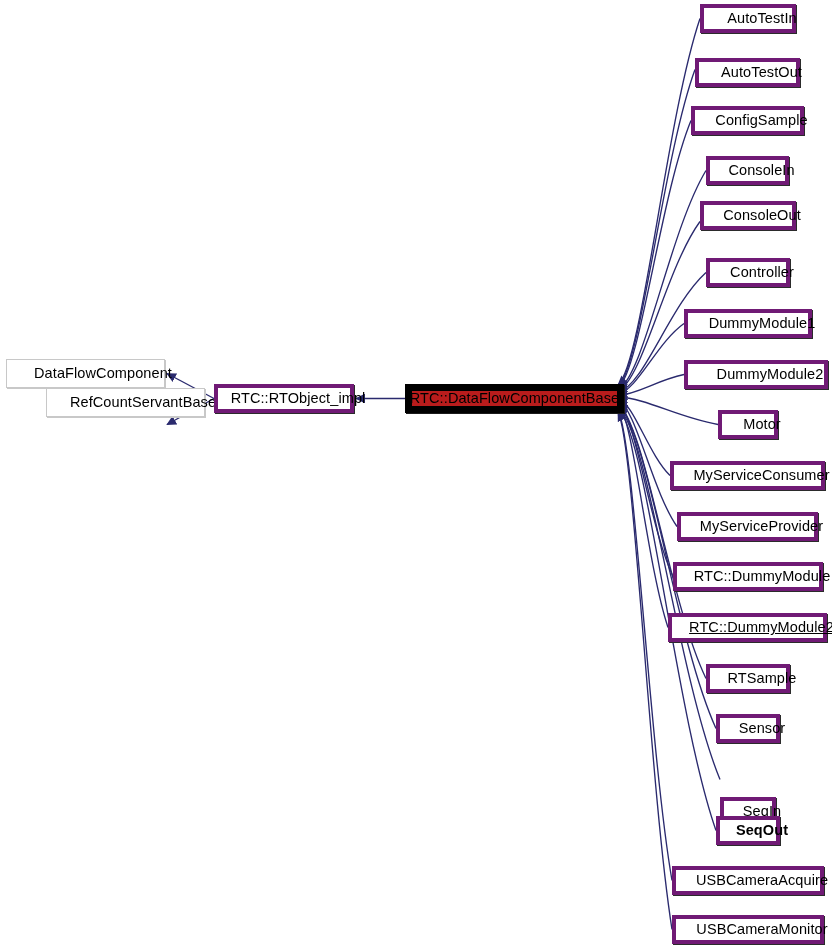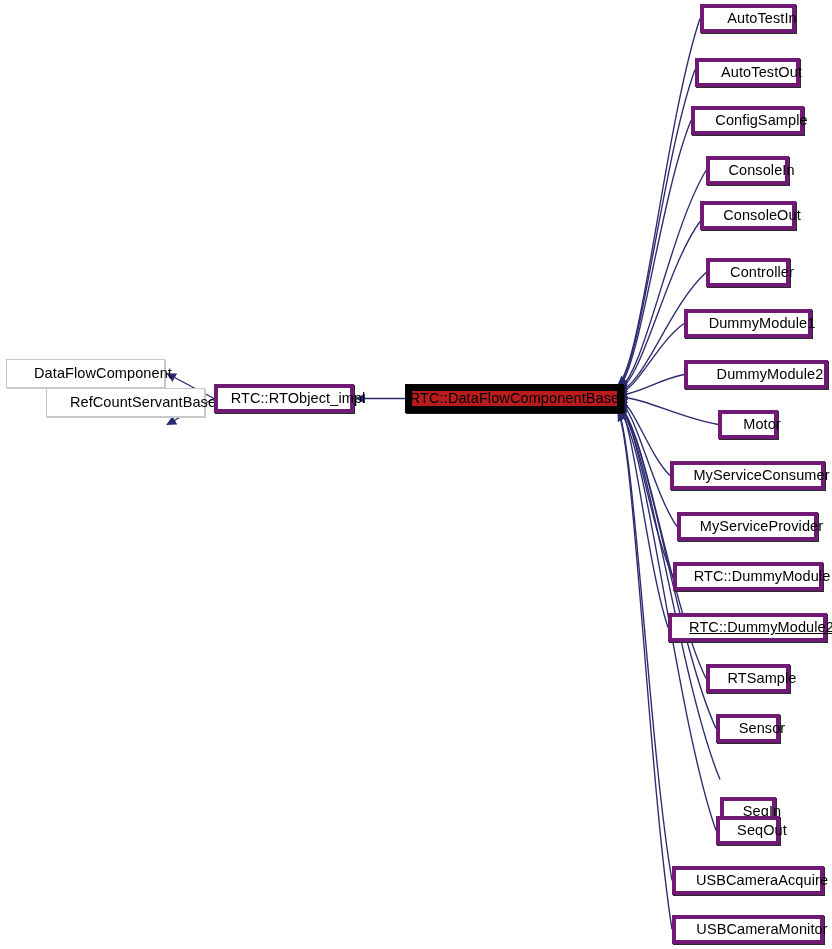--- a/index.html
+++ b/index.html
@@ -151,21 +151,21 @@
       </div>
       <div class="node dark" style="left: 706px; top: 664px; width: 84px;">
         <span class="node-label">RTSample</span>
       </div>
       <div class="node dark" style="left: 716px; top: 714px; width: 64px;">
         <span class="node-label">Sensor</span>
       </div>
       <div class="node dark" style="left: 720px; top: 765px; width: 56px; margin-top: 32px;">
         <span class="node-label">SeqIn</span>
       </div>
-      <div class="node dark" style="left: 716px; top: 816px; width: 64px;">
+      <div class="node dark" style="left: 716px; top: 816px; width: 64px; font-weight: bold;">
         <span class="node-label">SeqOut</span>
       </div>
       <div class="node dark" style="left: 672px; top: 866px; width: 152px;">
         <span class="node-label">USBCameraAcquire</span>
       </div>
       <div class="node dark" style="left: 672px; top: 915px; width: 152px;">
         <span class="node-label">USBCameraMonitor</span>
       </div>
     </div>
 

